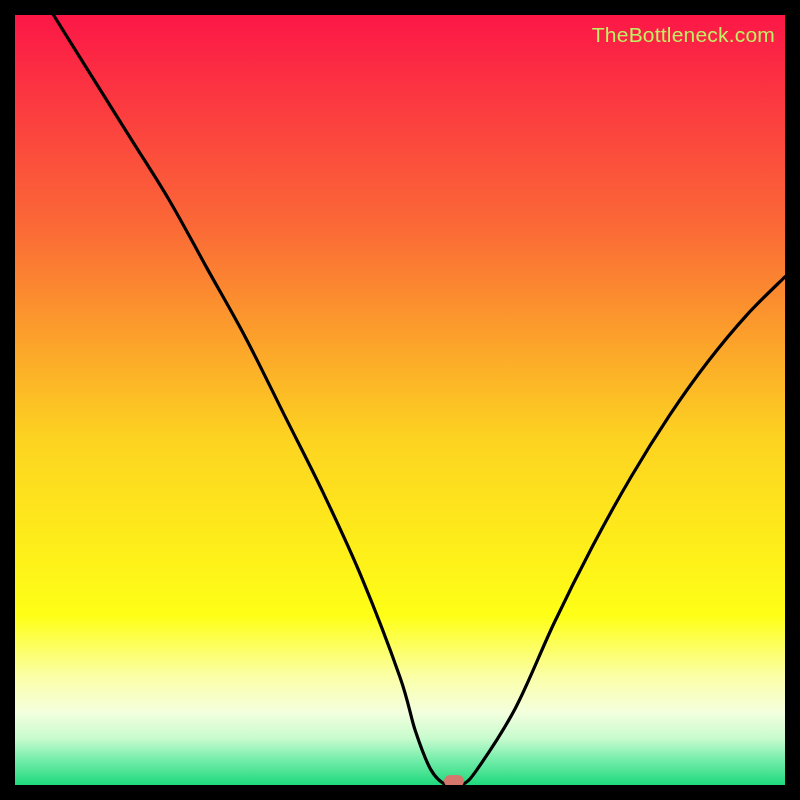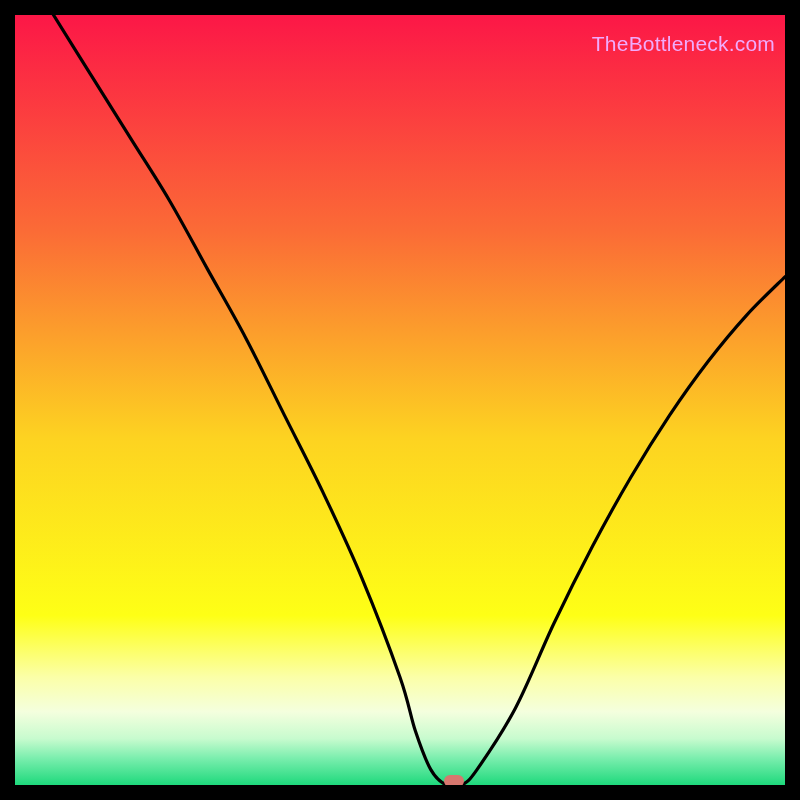--- a/index.html
+++ b/index.html
@@ -24,23 +24,23 @@
     width: 770px;
     height: 770px;
     overflow: hidden;
   }
   .gradient-fill {
     position: absolute;
     inset: 0;
   }
   .watermark {
     position: absolute;
-    top: 17px;
+    top: 8px;
     right: 10px;
-    color: #f0abfc;
+    color: #bef264;
     font-size: 21px;
     font-weight: 400;
     letter-spacing: 0.2px;
   }
   svg.curve {
     position: absolute;
     inset: 0;
     width: 100%;
     height: 100%;
   }

